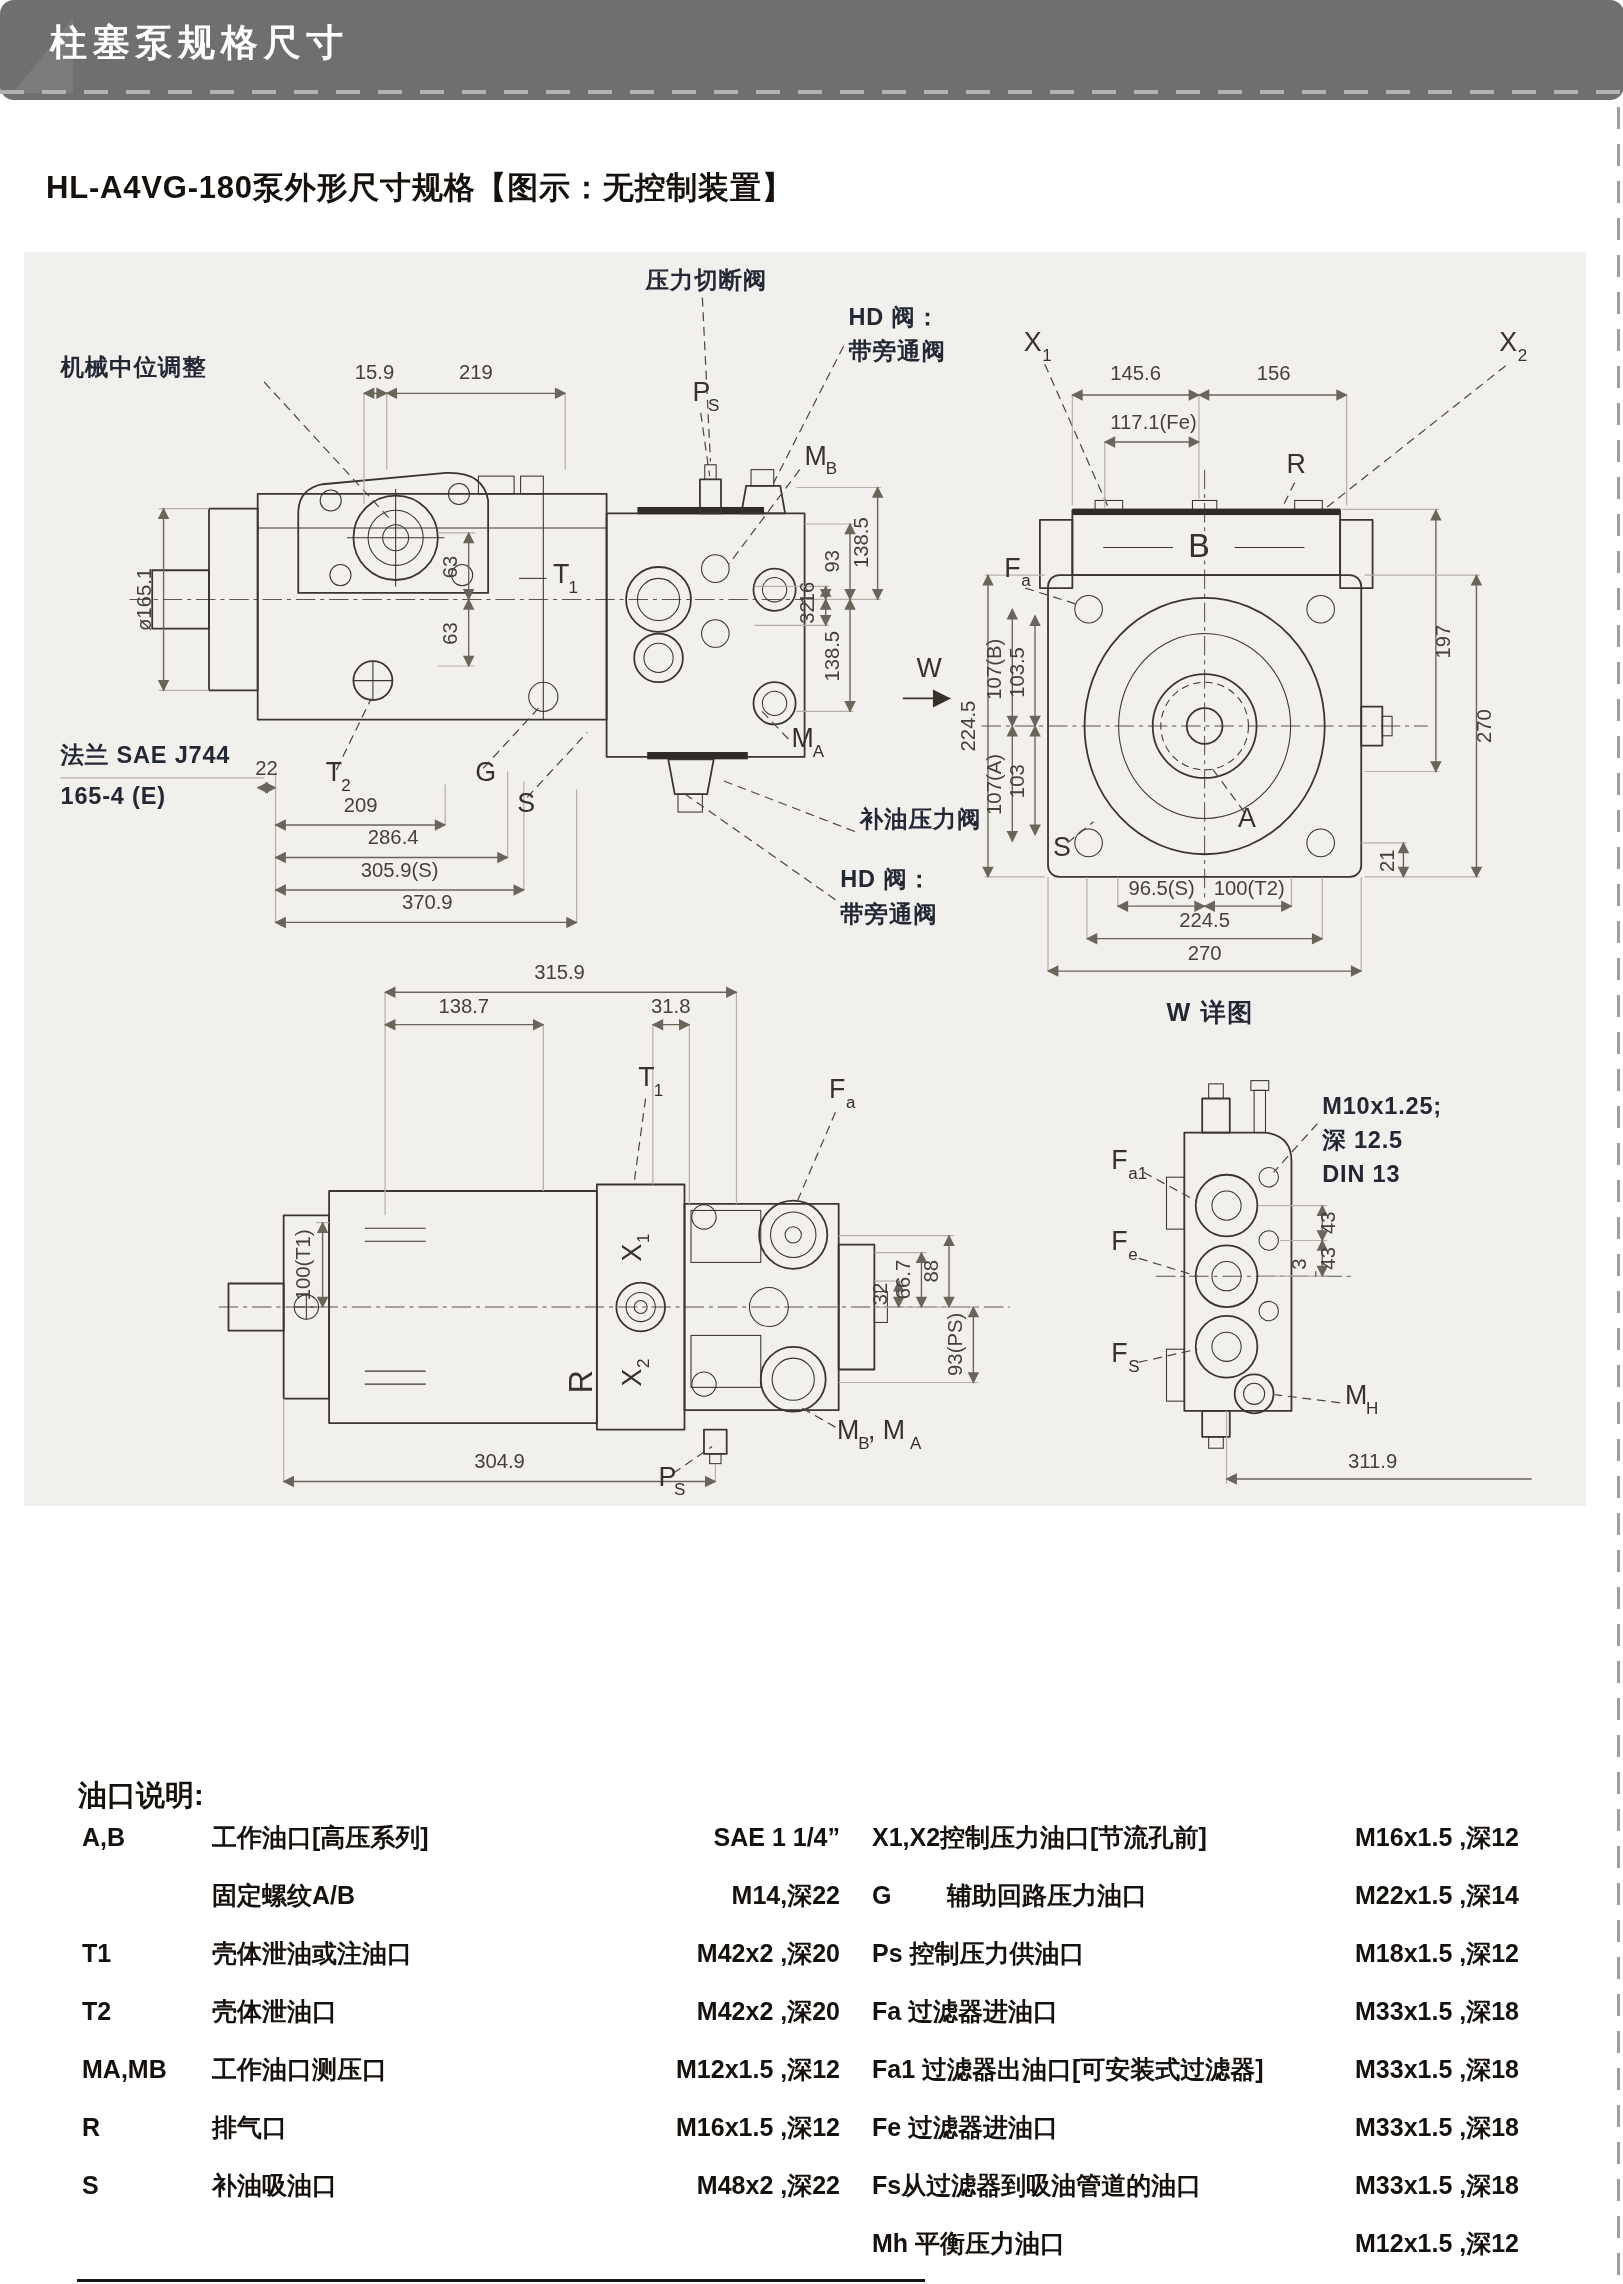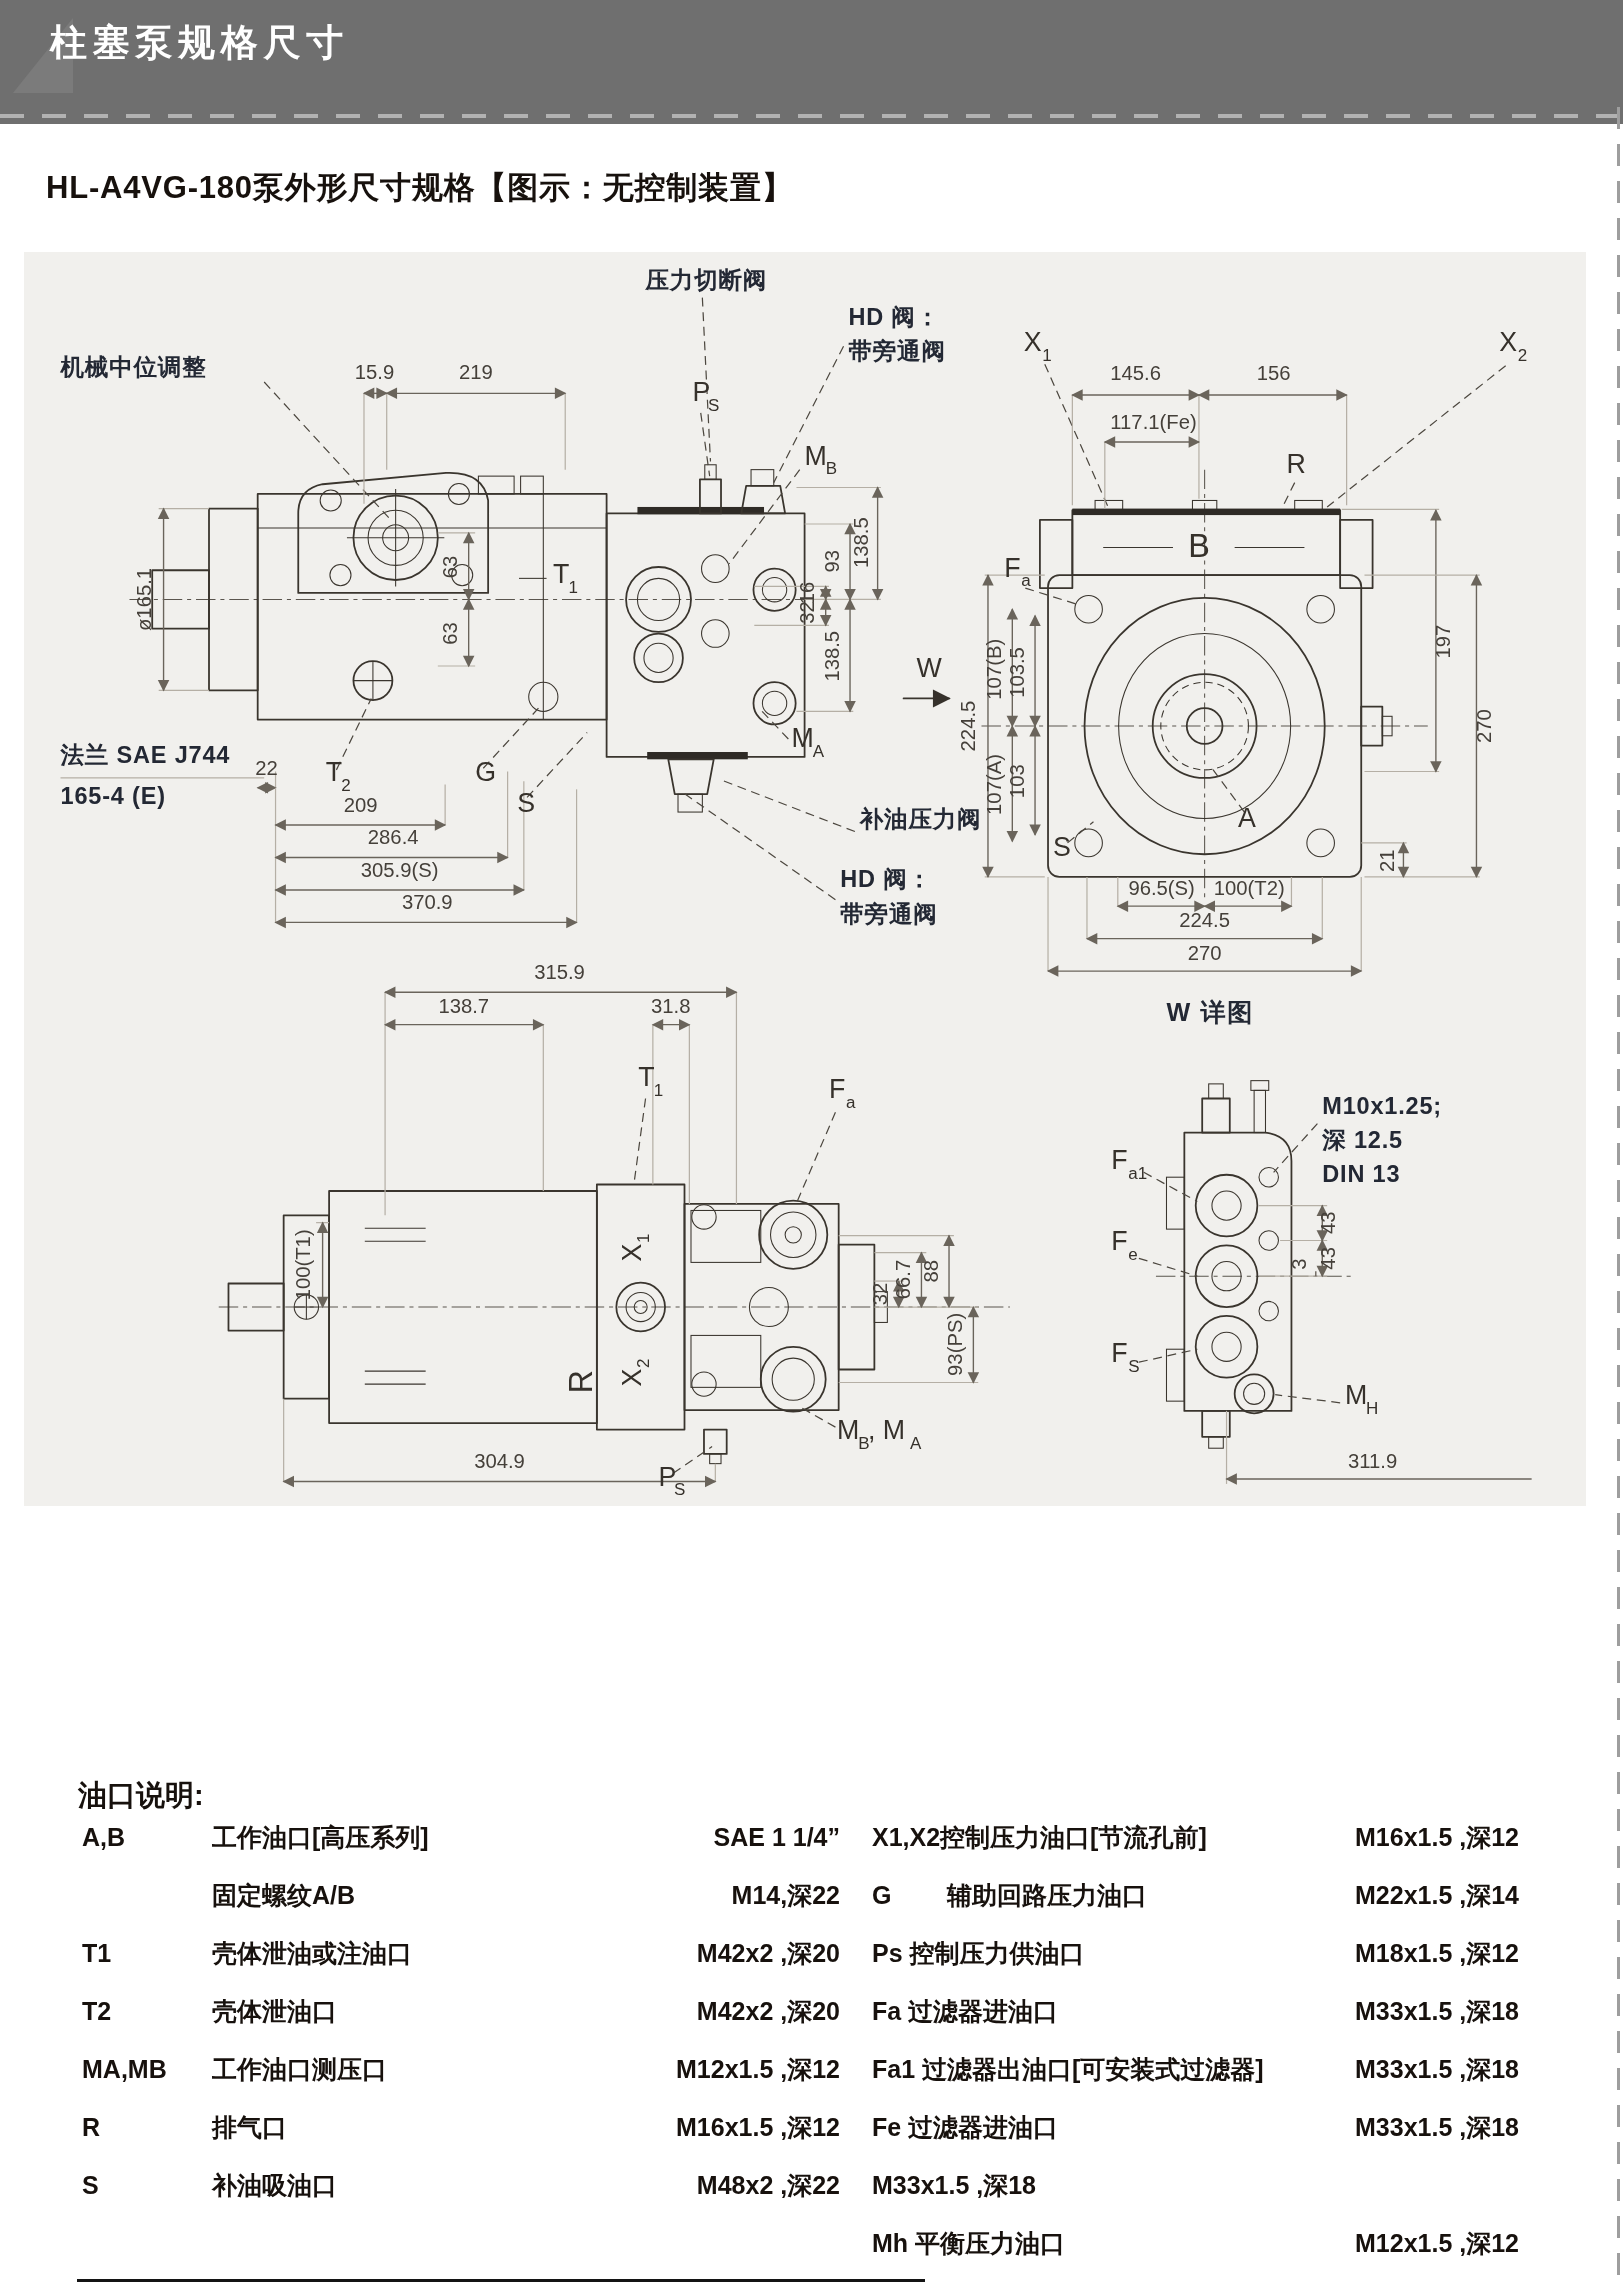--- a/index.html
+++ b/index.html
@@ -1,21 +1,21 @@
 <!DOCTYPE html>
 <html style="font-size:13px"><head>
 <meta charset="utf-8">
 <style>
   html,body{margin:0;padding:0;background:#ffffff;}
   body{width:1624px;height:2284px;position:relative;overflow:hidden;
        font-family:"Liberation Sans","DejaVu Sans",sans-serif;color:#17110d;}
   .page{position:absolute;inset:0;}
 
   
-  .banner{position:absolute;left:0;top:0;width:1624px;height:124px;background:#6f6f6f;}
+  .banner{position:absolute;left:0;top:0;width:1624px;height:100px;background:#6f6f6f;border-radius:14px;}
   .banner-mark{position:absolute;left:13px;top:18px;width:60px;height:75px;background:#7b7b7b;
                clip-path:polygon(0 100%,100% 0,100% 100%);}
   .banner-title{position:absolute;left:50px;top:18px;margin:0;font-size:37px;font-weight:bold;
                 color:#ffffff;letter-spacing:5.7px;}
   .banner-dashes{position:absolute;left:0;bottom:5.7px;width:100%;height:4px;
                  background:repeating-linear-gradient(90deg,#b2b2b2 0 24px,rgba(0,0,0,0) 24px 42px);}
 
   
   .subtitle{position:absolute;left:32px;top:153px;margin:14px;font-size:31px;font-weight:800;
             color:#17110d;letter-spacing:0.8px;}
@@ -514,20 +514,21 @@
     </div>
     <div class="trow">
       <span class="tlabel">Fa1 过滤器出油口[可安装式过滤器]</span>
       <span class="tspec2">M33x1.5 ,深18</span>
     </div>
     <div class="trow">
       <span class="tlabel">Fe 过滤器进油口</span>
       <span class="tspec2">M33x1.5 ,深18</span>
     </div>
     <div class="trow">
+      <span class="tlabel">Fs从过滤器到吸油管道的油口</span>
       <span class="tspec2">M33x1.5 ,深18</span>
     </div>
     <div class="trow">
       <span class="tlabel">Mh 平衡压力油口</span>
       <span class="tspec2">M12x1.5 ,深12</span>
     </div>
   </div>
 
   <div class="margin-dashes"></div>
   <div class="bottom-line"></div>

